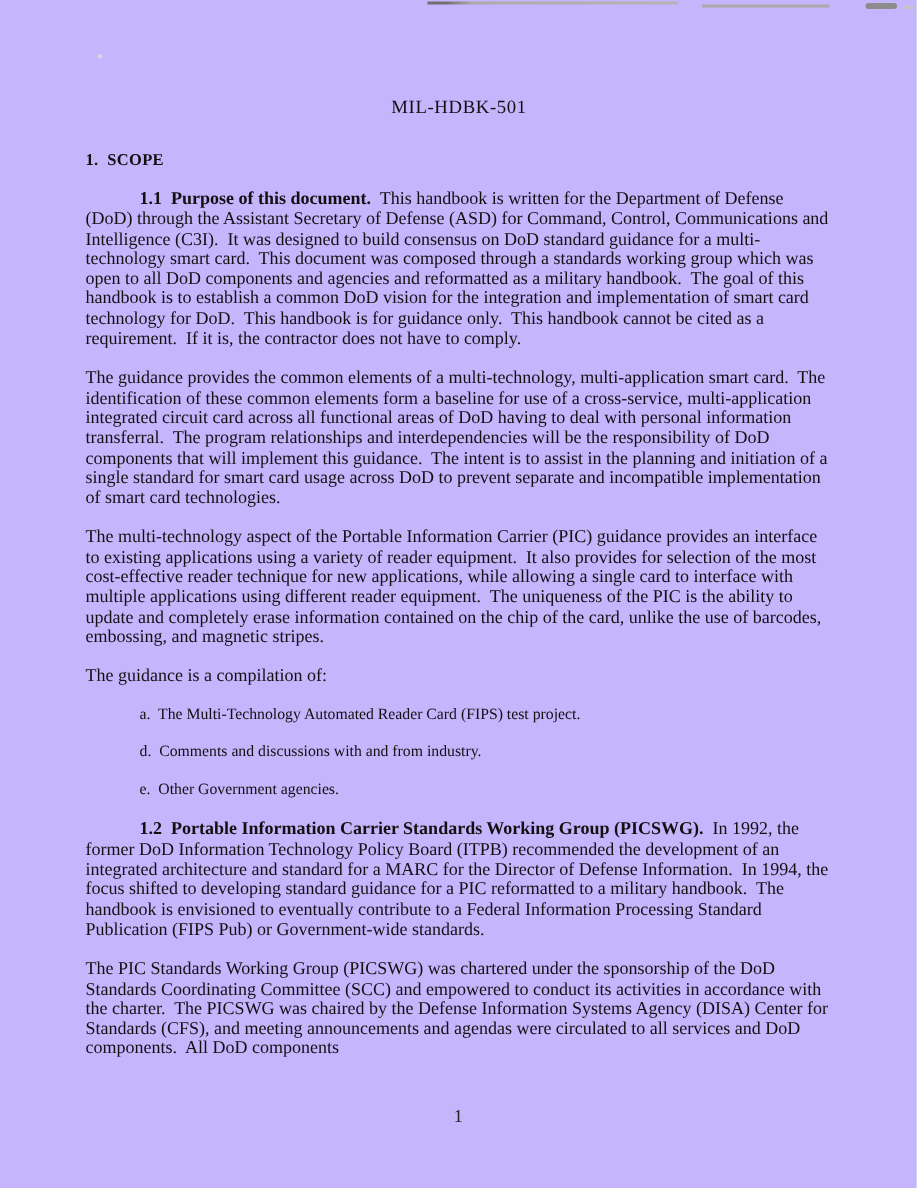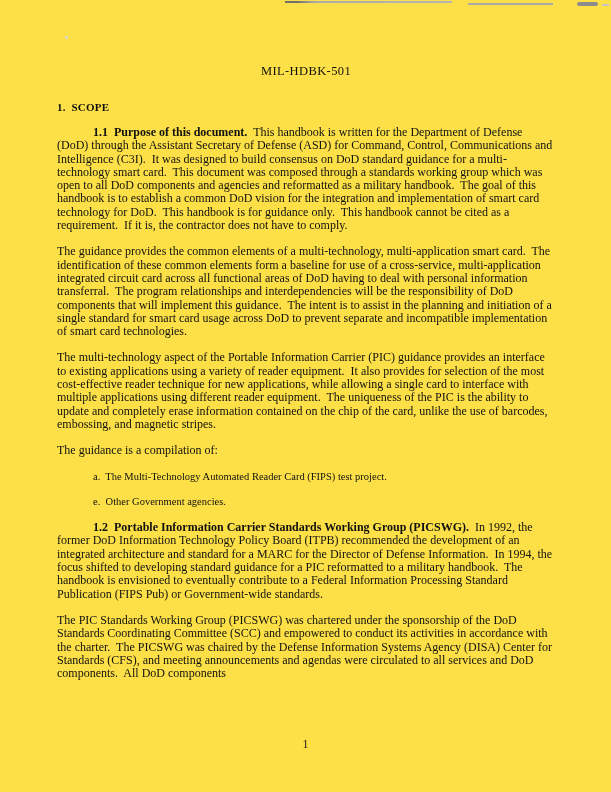--- a/index.html
+++ b/index.html
@@ -1,21 +1,21 @@
 <!DOCTYPE html>
 <html><head>
 <meta charset="utf-8">
 <style>
   html, body { margin: 0; padding: 0; background: #e8e8e8; }
   .page {
     position: relative;
     width: 611px;
     height: 792px;
     margin: 0 auto;
-    background: #fde047;
+    background: #c4b5fd;
     font-family: "Liberation Serif", "DejaVu Serif", serif;
     color: #111111;
     overflow: hidden;
   }
   .content {
     position: absolute;
     left: 57px;
     top: 0;
     width: 498px;
   }
@@ -89,20 +89,21 @@
     <p class="body-para">The guidance provides the common elements of a multi-technology, multi-application smart card.  The identification of these common elements form a baseline for use of a cross-service, multi-application integrated circuit card across all functional areas of DoD having to deal with personal information transferral.  The program relationships and interdependencies will be the responsibility of DoD components that will implement this guidance.  The intent is to assist in the planning and initiation of a single standard for smart card usage across DoD to prevent separate and incompatible implementation of smart card technologies.</p>
 
     <p class="body-para">The multi-technology aspect of the Portable Information Carrier (PIC) guidance provides an interface to existing applications using a variety of reader equipment.  It also provides for selection of the most cost-effective reader technique for new applications, while allowing a single card to interface with multiple applications using different reader equipment.  The uniqueness of the PIC is the ability to update and completely erase information contained on the chip of the card, unlike the use of barcodes, embossing, and magnetic stripes.</p>
 
     <p class="body-para">The guidance is a compilation of:</p>
 
     <p class="list-item"><span>a.</span><span>  The Multi-Technology Automated Reader Card (FIPS) test project.</span></p>
 
 
 
+    <p class="list-item"><span>d.</span><span>  Comments and discussions with and from industry.</span></p>
 
     <p class="list-item"><span>e.</span><span>  Other Government agencies.</span></p>
 
 
     <p class="body-para first-indent"><span class="lead">1.2  Portable Information Carrier Standards Working Group (PICSWG).</span><span>  In 1992, the former DoD Information Technology Policy Board (ITPB) recommended the development of an integrated architecture and standard for a MARC for the Director of Defense Information.  In 1994, the focus shifted to developing standard guidance for a PIC reformatted to a military handbook.  The handbook is envisioned to eventually contribute to a Federal Information Processing Standard Publication (FIPS Pub) or Government-wide standards.</span></p>
 
     <p class="body-para">The PIC Standards Working Group (PICSWG) was chartered under the sponsorship of the DoD Standards Coordinating Committee (SCC) and empowered to conduct its activities in accordance with the charter.  The PICSWG was chaired by the Defense Information Systems Agency (DISA) Center for Standards (CFS), and meeting announcements and agendas were circulated to all services and DoD components.  All DoD components</p>
 
   </div>
 

